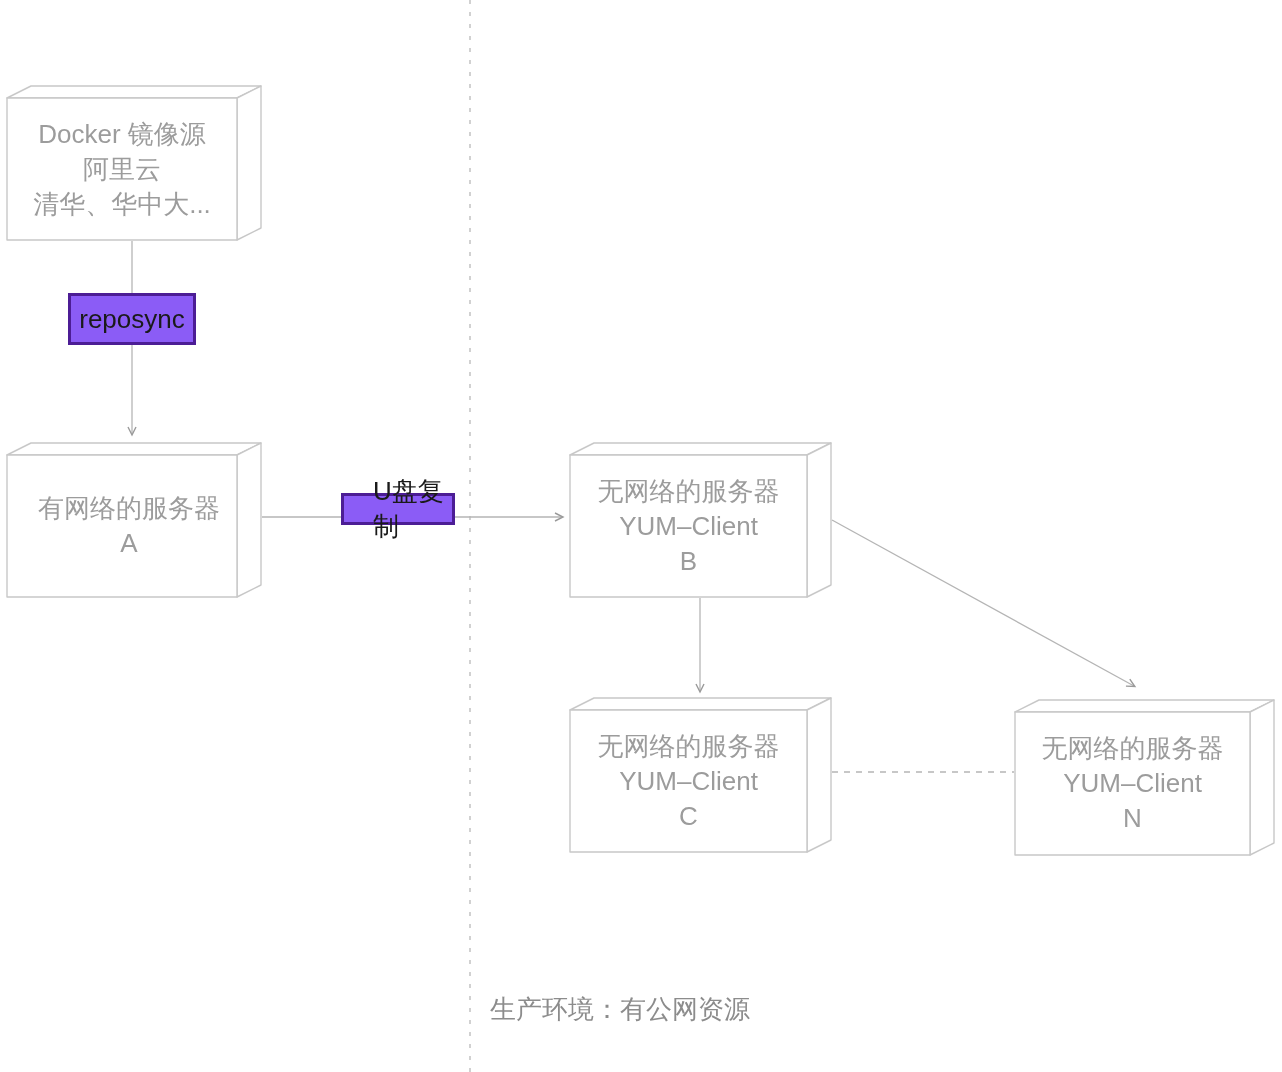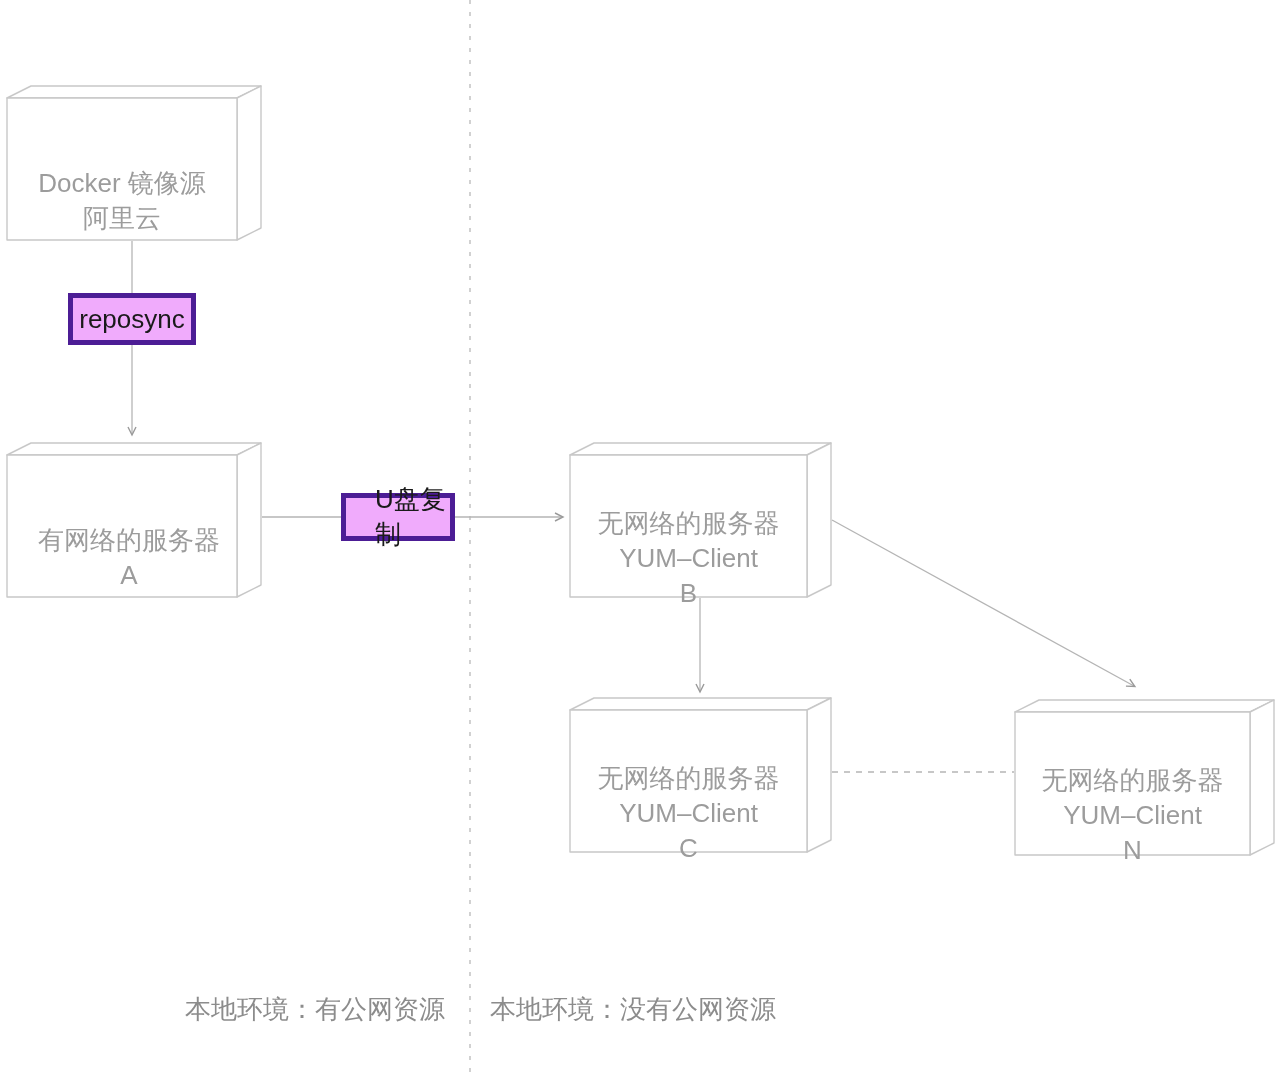--- a/index.html
+++ b/index.html
@@ -35,29 +35,28 @@
     position: absolute;
     display: flex;
     flex-direction: column;
     justify-content: center;
     align-items: center;
     text-align: center;
     color: #9c9c9c;
     font-size: 26px;
     line-height: 35px;
     pointer-events: none;
-    margin-top: 32px;
   }
   .edge-label {
     position: absolute;
     display: flex;
     align-items: center;
     justify-content: center;
-    background: #f0abfc;
-    border: 5px solid #4c1d95;
+    background: #8b5cf6;
+    border: 3px solid #4c1d95;
     color: #1a1a1a;
     font-size: 26px;
     box-sizing: border-box;
   }
   .caption {
     position: absolute;
     color: #8c8c8c;
     font-size: 26px;
     white-space: nowrap;
   }
@@ -109,20 +108,21 @@
     <line class="edge-line" x1="132" y1="241" x2="132" y2="434" marker-end="url(#arrowhead)"></line>
     <line class="edge-line" x1="262" y1="517" x2="562" y2="517" marker-end="url(#arrowhead)"></line>
     <line class="edge-line" x1="700" y1="598" x2="700" y2="691" marker-end="url(#arrowhead)"></line>
     <line class="edge-line" x1="832" y1="520" x2="1134" y2="686" marker-end="url(#arrowhead)"></line>
     <line class="edge-line" x1="832" y1="772" x2="1014" y2="772" stroke-dasharray="6 6"></line>
   </svg>
 
   <div class="node-label" style="left:7px; top:98px; width:230px; height:142px;">
     <span>Docker 镜像源</span>
     <span>阿里云</span>
+    <span>清华、华中大...</span>
   </div>
 
   <div class="node-label" style="left:7px; top:455px; width:244px; height:142px;">
     <span>有网络的服务器</span>
     <span>A</span>
   </div>
 
   <div class="node-label" style="left:570px; top:455px; width:237px; height:142px;">
     <span>无网络的服务器</span>
     <span>YUM–Client</span>
@@ -136,19 +136,18 @@
   </div>
 
   <div class="node-label" style="left:1015px; top:712px; width:235px; height:143px;">
     <span>无网络的服务器</span>
     <span>YUM–Client</span>
     <span>N</span>
   </div>
 
   <div class="edge-label" style="left:68px; top:293px; width:128px; height:52px;">reposync</div>
 
-  <div class="edge-label" style="left:341px; top:493px; width:114px; height:48px;padding-left:29px;">U盘复制</div>
+  <div class="edge-label" style="left:341px; top:493px; width:114px; height:32px;padding-left:29px;">U盘复制</div>
 
-  <div class="caption" style="left:185px; top:992px;">本地环境：有公网资源</div>
 
-  <div class="caption" style="left:490px; top:992px;">本地环境：没有公网资源</div>
+  <div class="caption" style="left:490px; top:992px;">生产环境：有公网资源</div>
 
 </div>
 
 </body></html>

